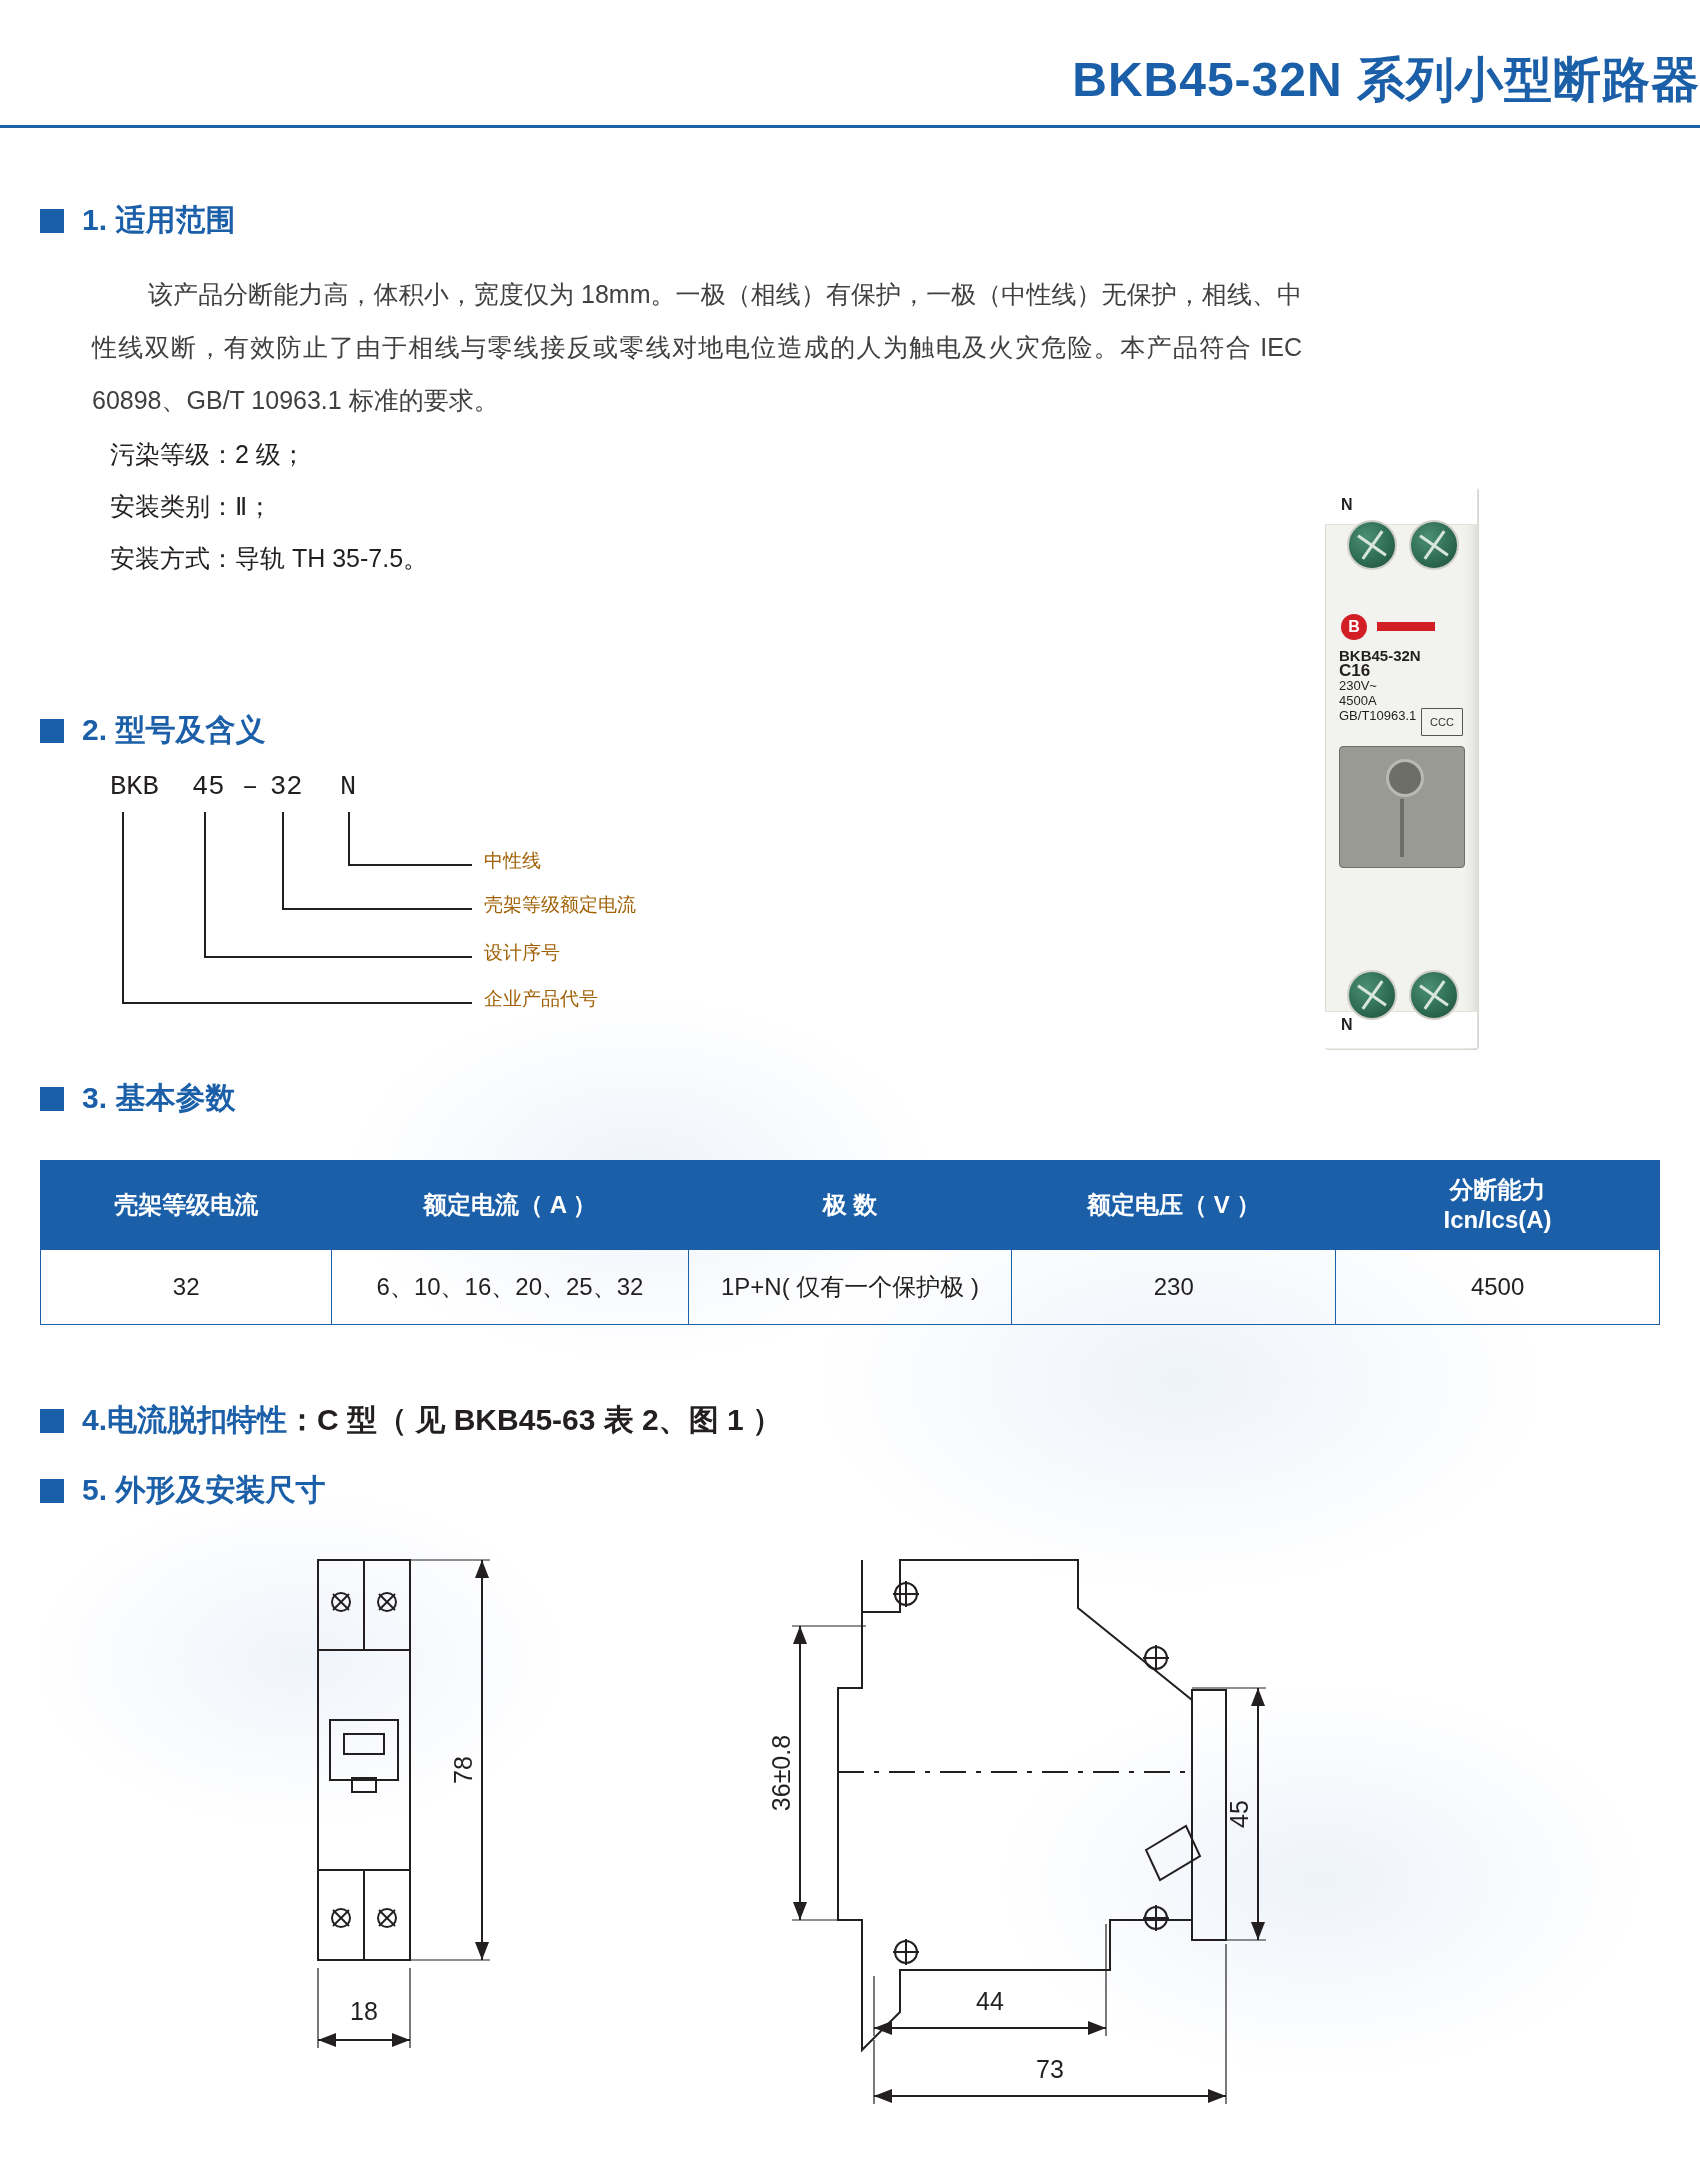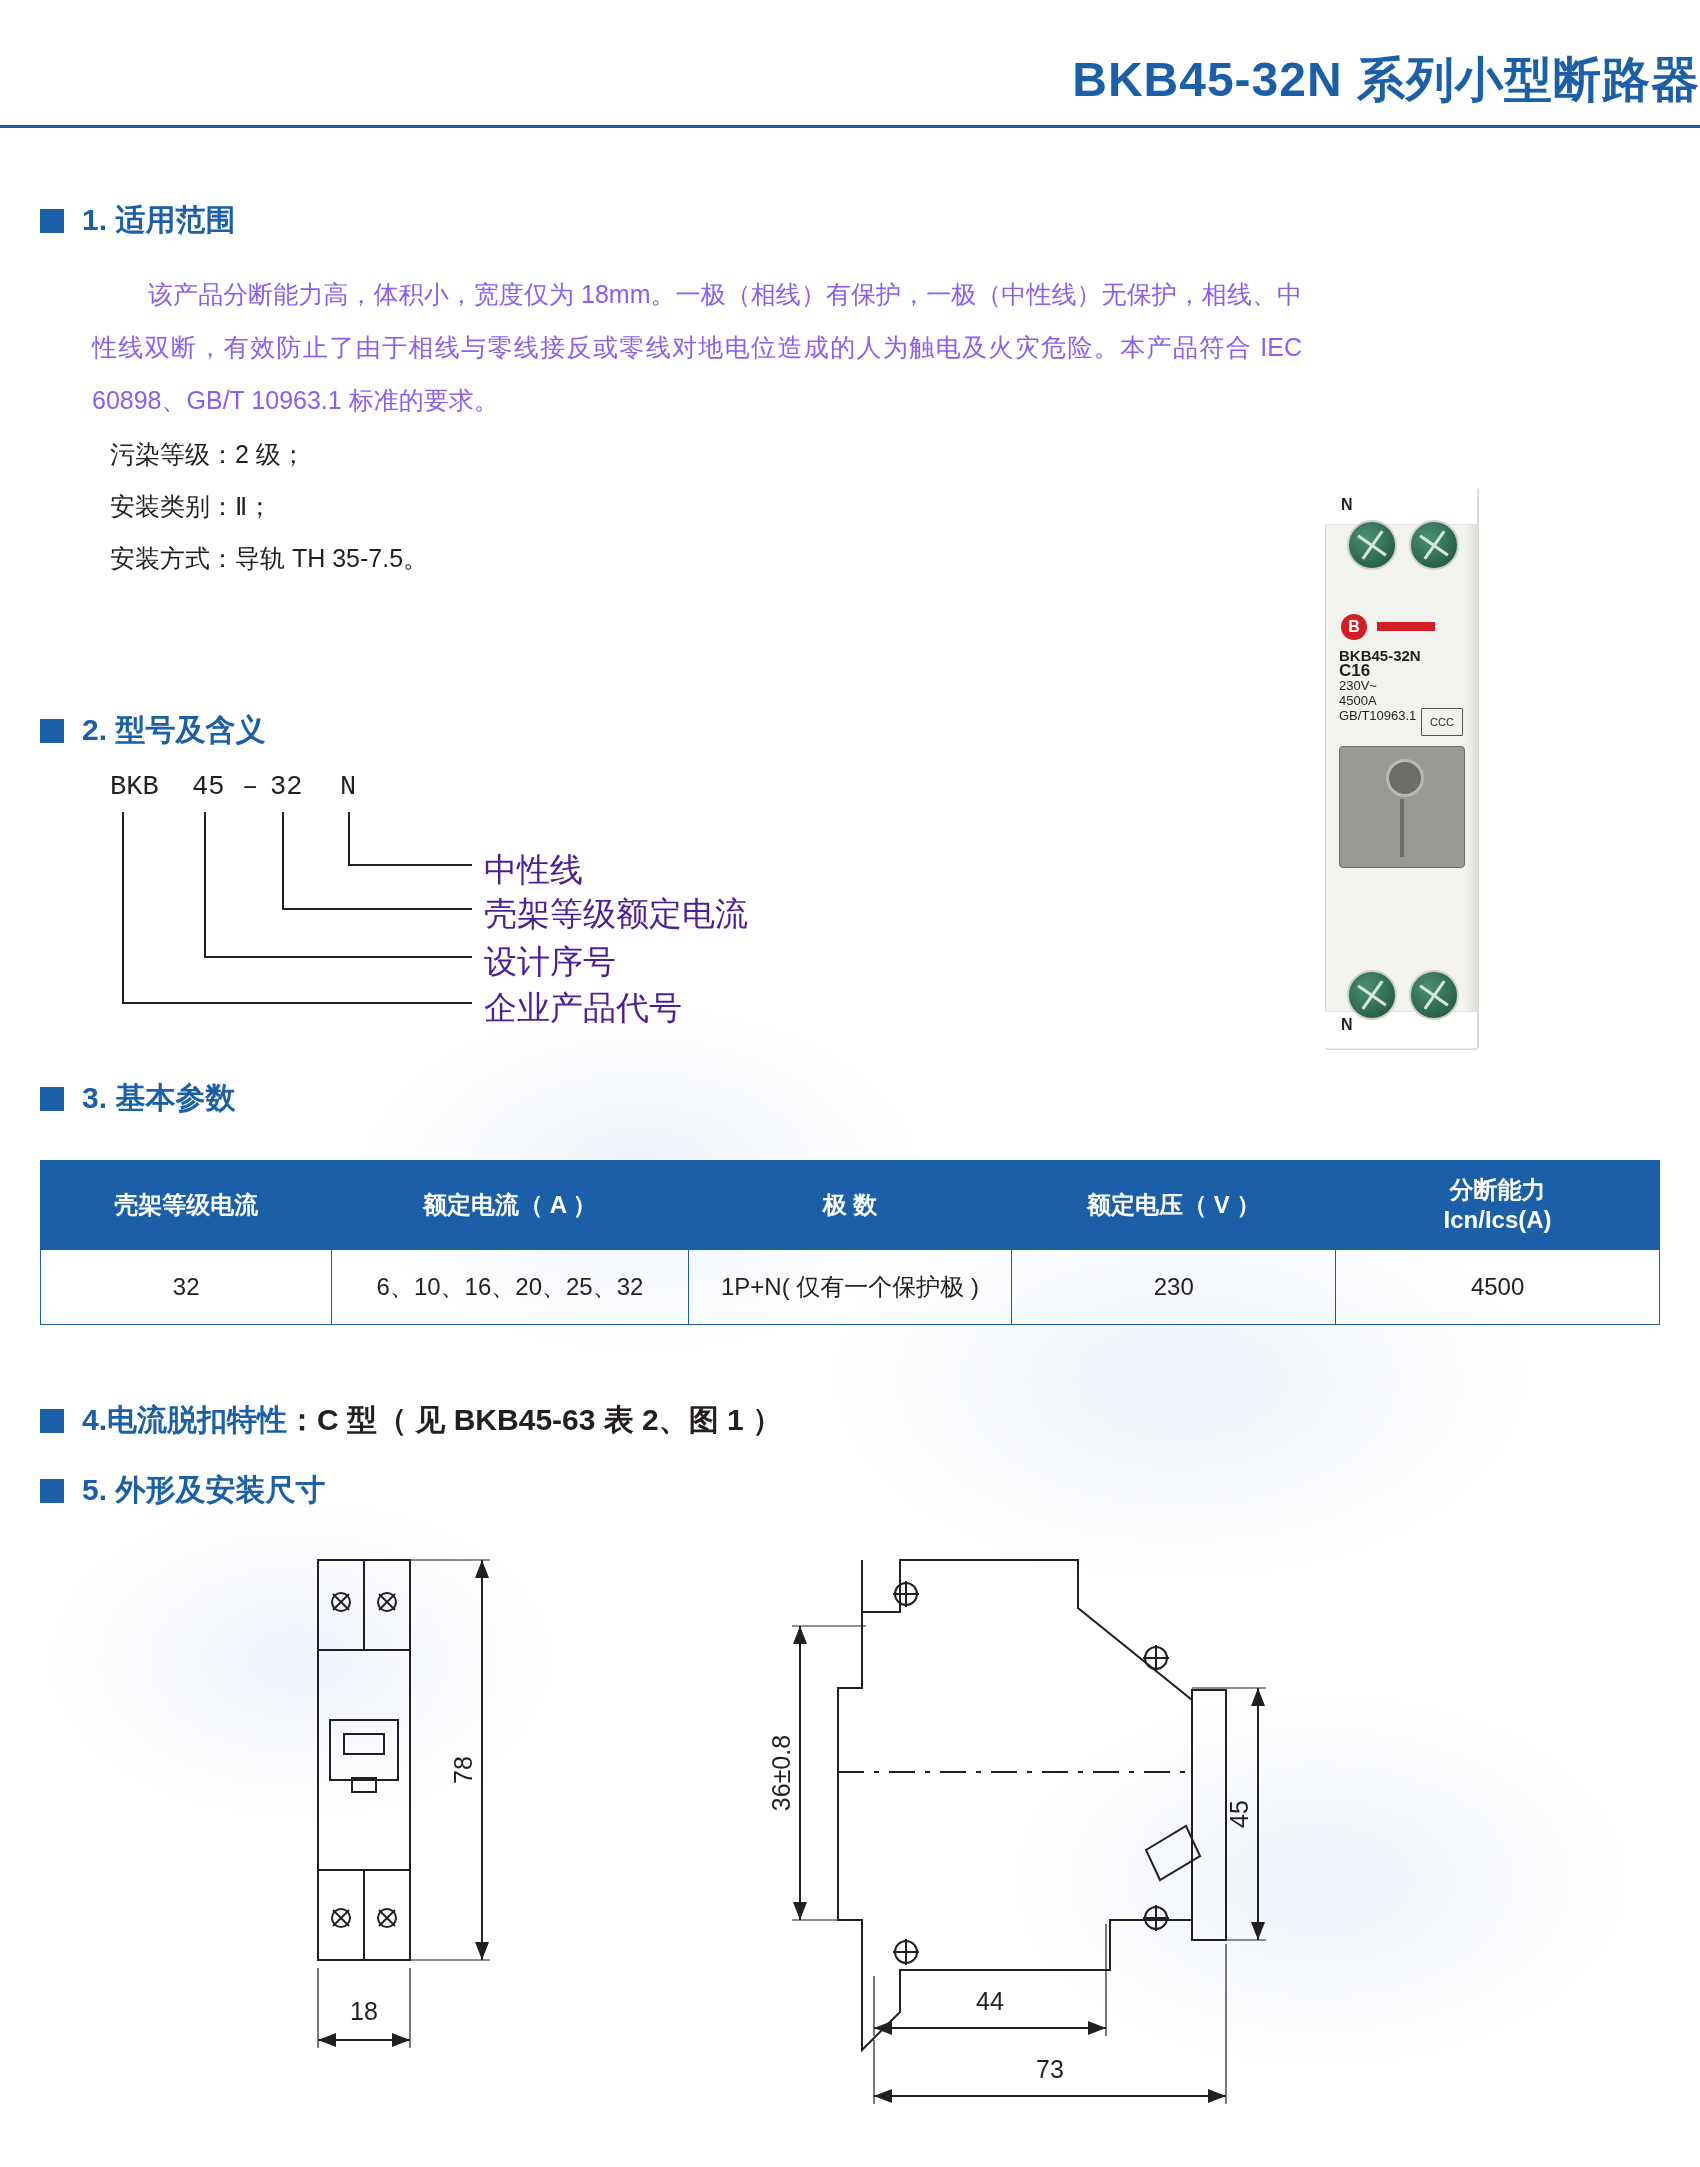--- a/index.html
+++ b/index.html
@@ -41,21 +41,21 @@
     width:24px;height:24px;background:#1a5fa8;margin-right:18px;flex:0 0 auto;
   }
   .sec .sec-text{
     font-size:30px;font-weight:bold;color:#1a5fa8;white-space:nowrap;
   }
   .sec .sec-text .blk{color:#231f20;font-weight:bold;}
 
   
   .para{
     position:absolute;left:92px;top:268px;width:1210px;
-    font-size:25px;line-height:53px;color:#8b5cf6;
+    font-size:25px;line-height:53px;color:#404040;
     text-align:justify;
   }
   .para .indent{display:inline-block;width:56px;}
   .bullets{
     position:absolute;left:110px;top:428px;width:1100px;
     font-size:25px;line-height:52px;color:#231f20;
   }
 
   
   .photo{
@@ -105,21 +105,21 @@
   .toggle .slot{position:absolute;left:60px;top:52px;width:4px;height:58px;background:#6e6e68;}
   .brk-bot-notch{
     position:absolute;left:0;bottom:0;width:152px;height:36px;background:#ffffff;
     border-top:1px solid #e2e2dc;
   }
 
   
   .model-wrap{position:absolute;left:92px;top:772px;width:760px;height:260px;}
   .mc{position:absolute;top:0;font-size:27px;color:#231f20;font-family:Liberation Mono, monospace;}
   .leader{position:absolute;background:#231f20;}
-  .lead-label{position:absolute;font-size:33px;color:#4c1d95;white-space:nowrap;font-family:Liberation Serif, serif;}
+  .lead-label{position:absolute;font-size:19px;color:#a16207;white-space:nowrap;font-family:Liberation Serif, serif;}
 
   
   .tbl{
     position:absolute;left:40px;top:1160px;width:1620px;
     border-collapse:collapse;
   }
   .tbl th{
     background:#1a5fa8;color:#ffffff;font-size:24px;font-weight:bold;
     border:1px solid #1a5fa8;padding:14px 6px;line-height:30px;
   }

